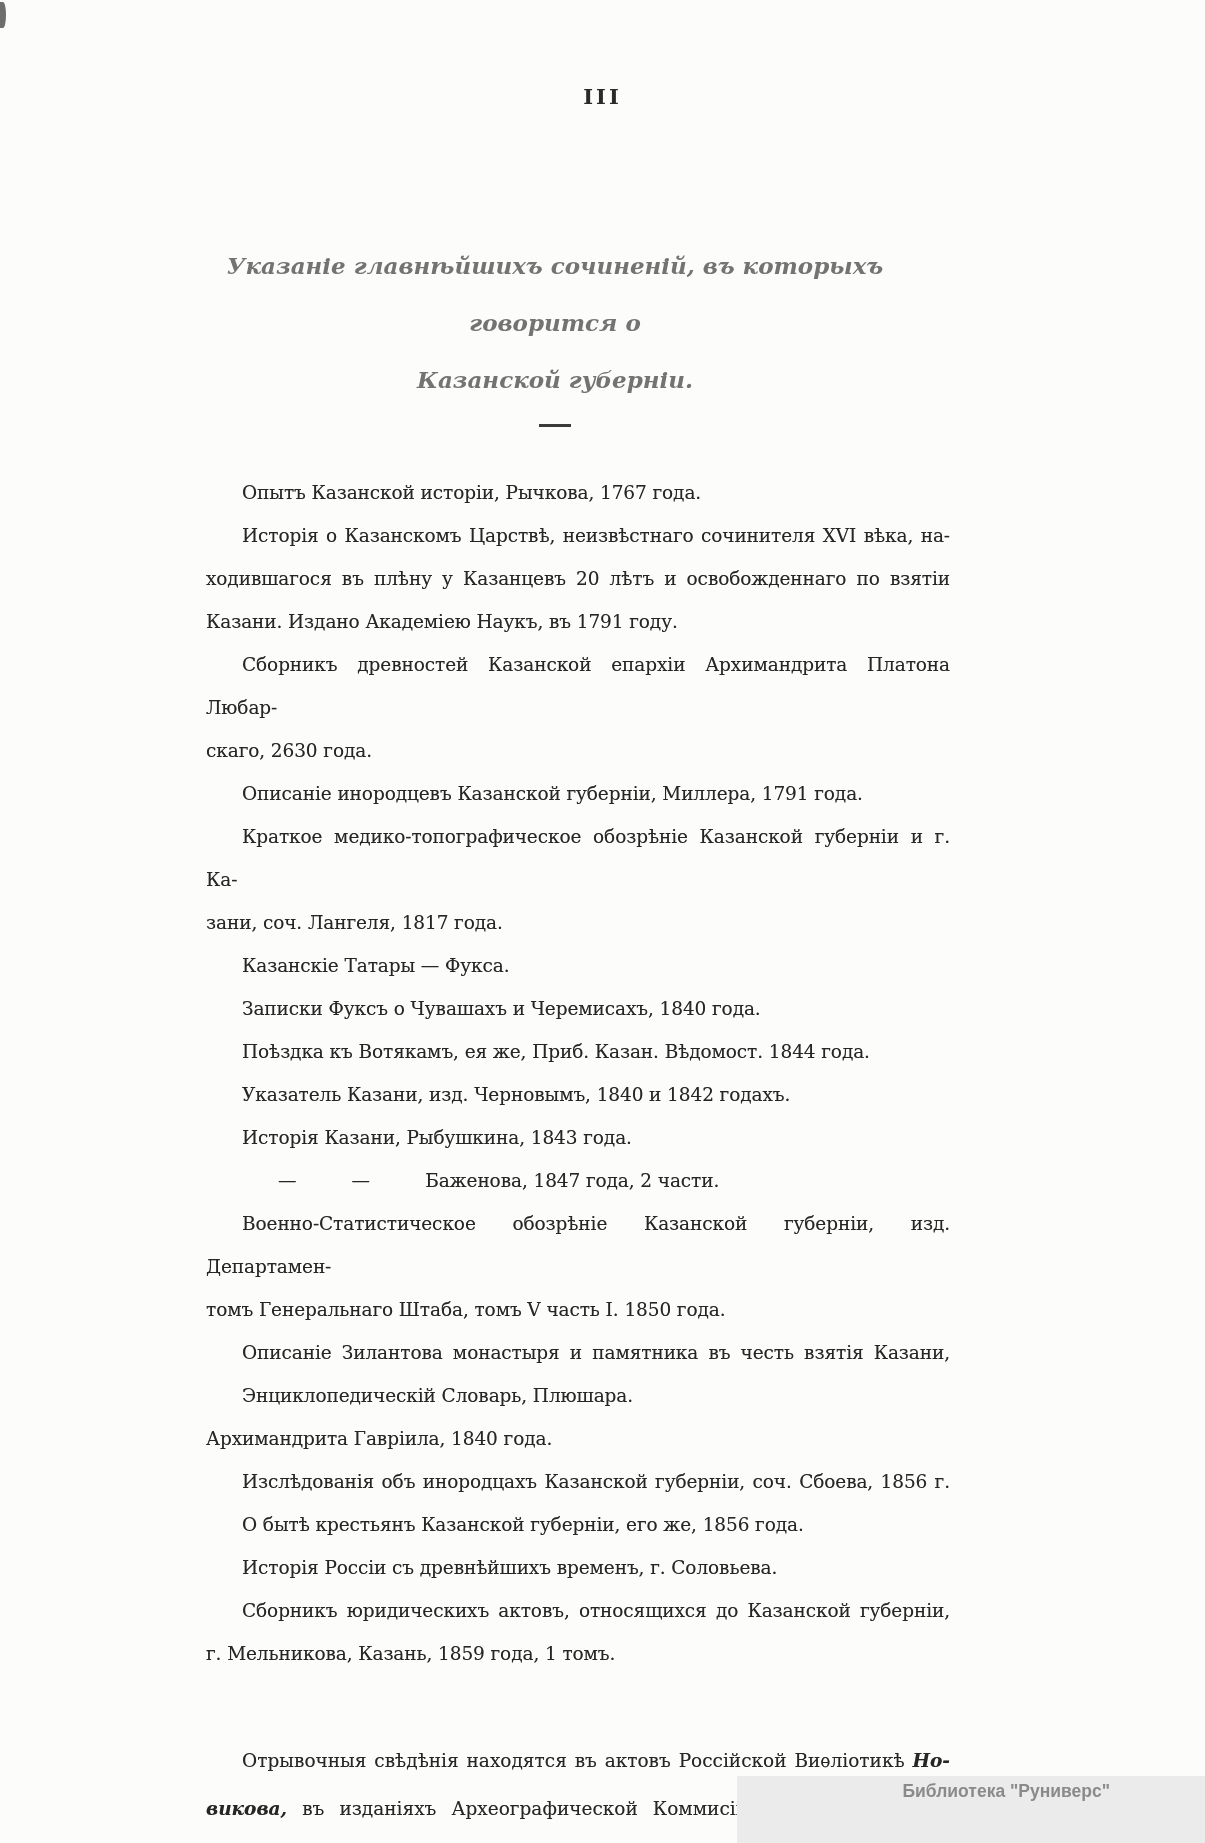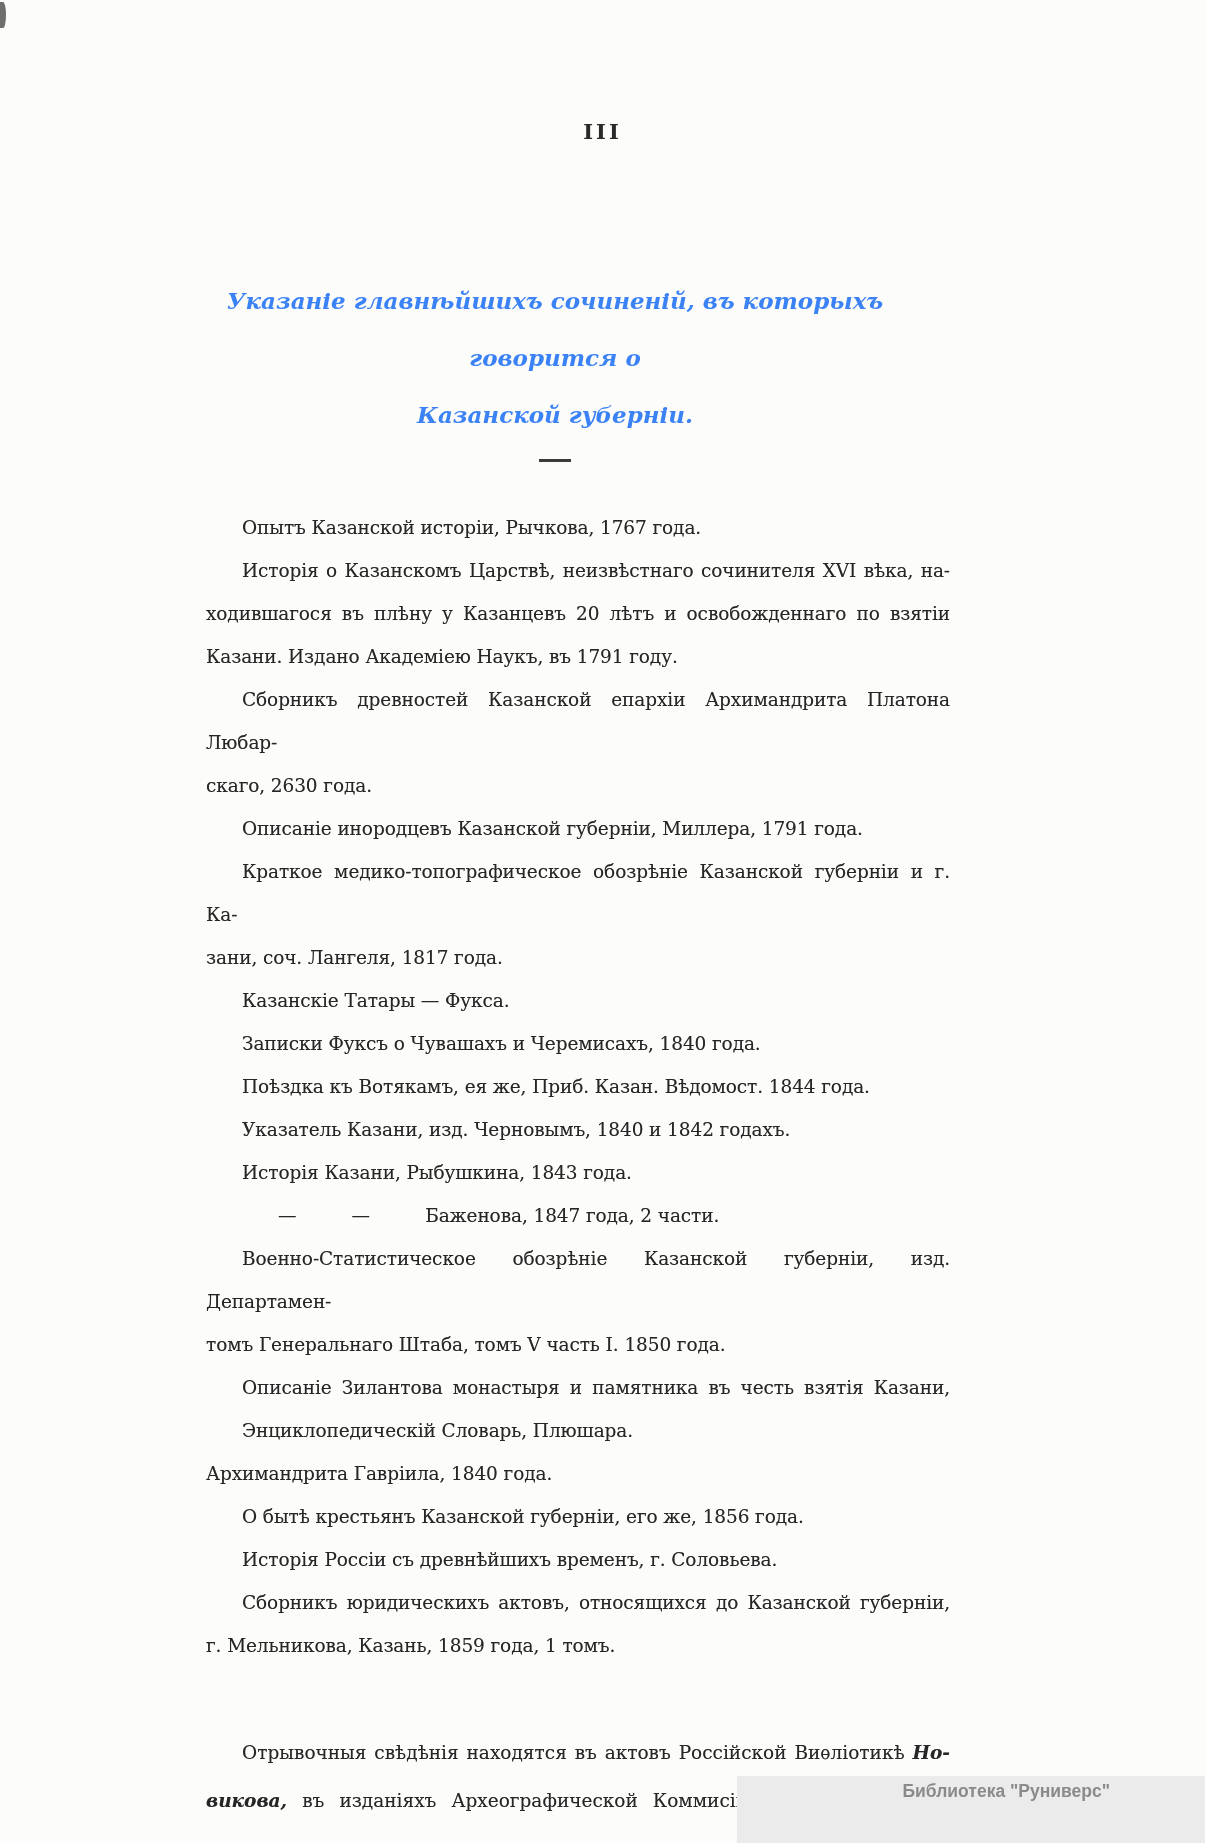--- a/index.html
+++ b/index.html
@@ -15,39 +15,39 @@
   }
   .corner-mark {
     position: absolute;
     left: 0; top: 2px;
     width: 6px; height: 26px;
     background: #4a4a4a;
     border-radius: 0 70% 70% 0;
     opacity: .8;
   }
   .page-number {
-    padding-top: 119px;
+    padding-top: 84px;
     text-align: center;
     font-size: 21px;
     font-weight: 600;
     letter-spacing: 3px;
     color: #2a2a2a;
   }
   .content {
     width: 790px;
     margin-left: 160px;
   }
   .heading {
     margin-top: 128px;
     text-align: center;
     font-style: italic;
     font-weight: 600;
     font-size: 23px;
     line-height: 57px;
-    color: #3b82f6;
+    color: #737373;
   }
   .rule {
     margin: 16px auto 0 auto;
     width: 32px;
     height: 3px;
     background: #3b3b3b;
   }
   .body-block {
     margin-top: 44px;
     font-size: 18.5px;
@@ -118,20 +118,21 @@
       <div class="line i">Записки Фуксъ о Чувашахъ и Черемисахъ, 1840 года.</div>
       <div class="line i">Поѣздка къ Вотякамъ, ея же, Приб. Казан. Вѣдомост. 1844 года.</div>
       <div class="line i">Указатель Казани, изд. Черновымъ, 1840 и 1842 годахъ.</div>
       <div class="line i">Исторія Казани, Рыбушкина, 1843 года.</div>
       <div class="line d">—   —   Баженова, 1847 года, 2 части.</div>
       <div class="line i s">Военно-Статистическое обозрѣніе Казанской губерніи, изд. Департамен-</div>
       <div class="line">томъ Генеральнаго Штаба, томъ V часть I. 1850 года.</div>
       <div class="line i s">Описаніе Зилантова монастыря и памятника въ честь взятія Казани,</div>
       <div class="line i">Энциклопедическій Словарь, Плюшара.</div>
       <div class="line">Архимандрита Гавріила, 1840 года.</div>
+      <div class="line i s">Изслѣдованія объ инородцахъ Казанской губерніи, соч. Сбоева, 1856 г.</div>
       <div class="line i">О бытѣ крестьянъ Казанской губерніи, его же, 1856 года.</div>
       <div class="line i">Исторія Россіи съ древнѣйшихъ временъ, г. Соловьева.</div>
       <div class="line i s">Сборникъ юридическихъ актовъ, относящихся до Казанской губерніи,</div>
       <div class="line">г. Мельникова, Казань, 1859 года, 1 томъ.</div>
     </div>
 
     <div class="closing">
       <div class="line i s"><span>Отрывочныя свѣдѣнія находятся въ актовъ Россійской Виѳліотикѣ </span><span class="ital">Но-</span></div>
       <div class="line s"><span class="ital">викова,</span><span> въ изданіяхъ Археографической Коммисіи; въ путешествіяхъ</span></div>
     </div>

